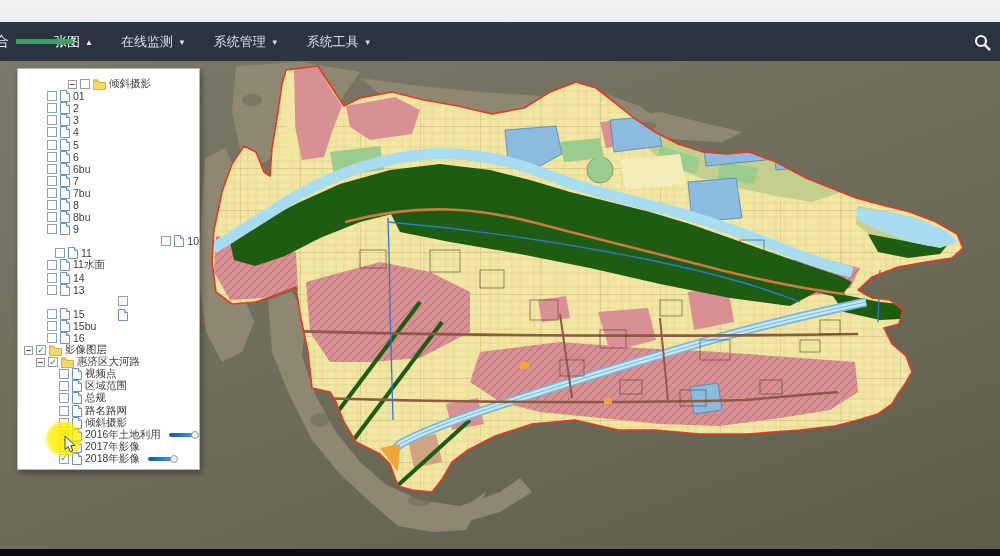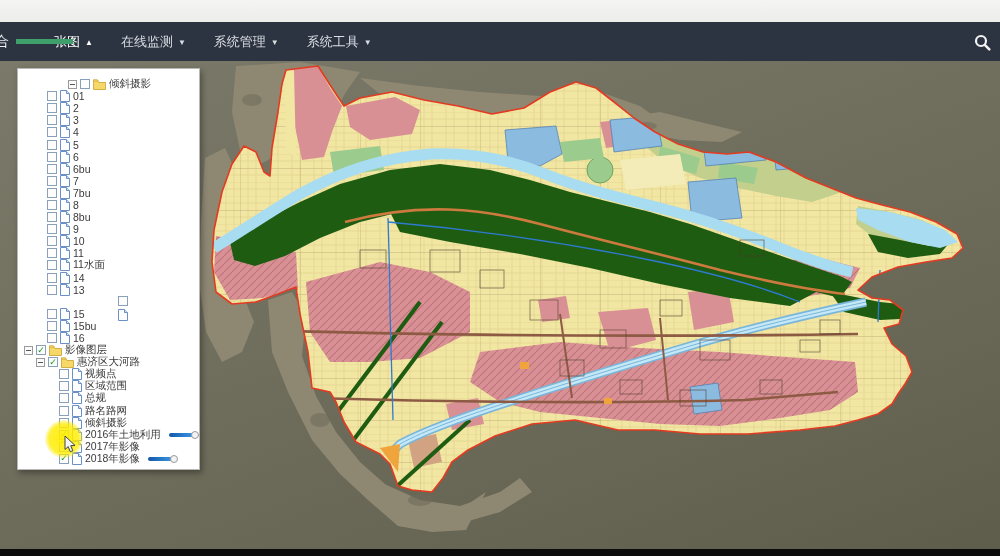--- a/index.html
+++ b/index.html
@@ -358,29 +358,29 @@
           <span class="lbl">8bu</span>
         </div>
         <div class="tree-row" style="padding-left: 29px;">
           <span class="cbx"></span>
           <svg class="ico" width="10" height="12" viewBox="0 0 10 12">
             <path d="M0.5,0.5 L6.5,0.5 L9.5,3.5 L9.5,11.5 L0.5,11.5 Z" fill="#ffffff" stroke="#6b90c8" stroke-width="1"></path>
             <path d="M6.5,0.5 L6.5,3.5 L9.5,3.5" fill="#cfe0f5" stroke="#6b90c8" stroke-width="1"></path>
           </svg>
           <span class="lbl">9</span>
         </div>
-        <div class="tree-row" style="padding-left: 29px;">
+        <div class="tree-row" style="padding-left: 29px; justify-content: flex-end;">
           <span class="cbx"></span>
           <svg class="ico" width="10" height="12" viewBox="0 0 10 12">
             <path d="M0.5,0.5 L6.5,0.5 L9.5,3.5 L9.5,11.5 L0.5,11.5 Z" fill="#ffffff" stroke="#6b90c8" stroke-width="1"></path>
             <path d="M6.5,0.5 L6.5,3.5 L9.5,3.5" fill="#cfe0f5" stroke="#6b90c8" stroke-width="1"></path>
           </svg>
           <span class="lbl">10</span>
         </div>
-        <div class="tree-row" style="padding-left: 29px;">
+        <div class="tree-row" style="padding-left: 37px;">
           <span class="cbx"></span>
           <svg class="ico" width="10" height="12" viewBox="0 0 10 12">
             <path d="M0.5,0.5 L6.5,0.5 L9.5,3.5 L9.5,11.5 L0.5,11.5 Z" fill="#ffffff" stroke="#6b90c8" stroke-width="1"></path>
             <path d="M6.5,0.5 L6.5,3.5 L9.5,3.5" fill="#cfe0f5" stroke="#6b90c8" stroke-width="1"></path>
           </svg>
           <span class="lbl">11</span>
         </div>
         <div class="tree-row" style="padding-left: 29px;">
           <span class="cbx"></span>
           <svg class="ico" width="10" height="12" viewBox="0 0 10 12">

